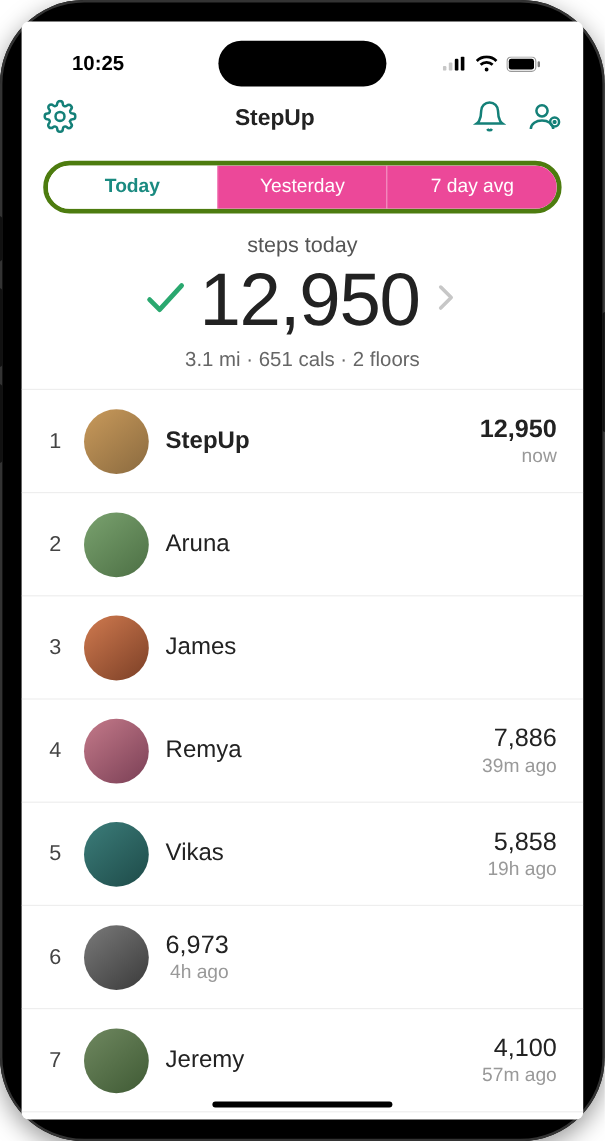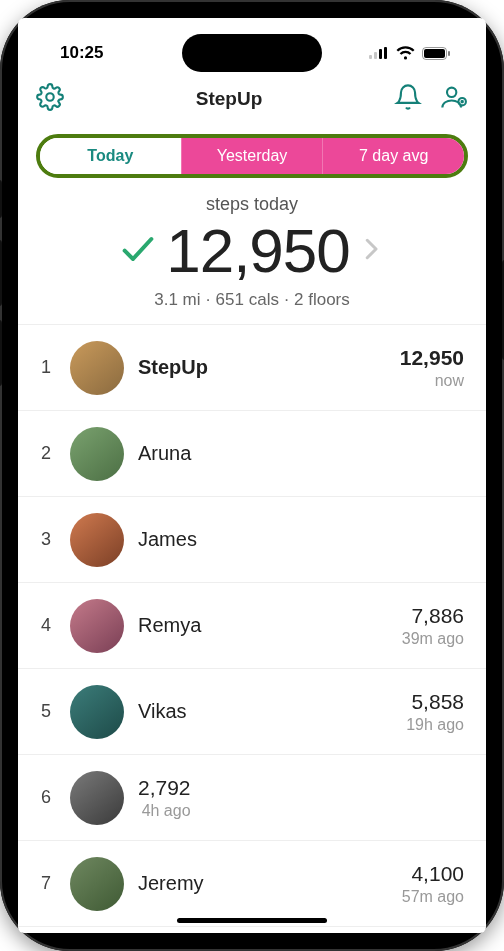--- a/index.html
+++ b/index.html
@@ -238,21 +238,21 @@
           <div class="name">Vikas</div>
           <div class="steps-col">
             <div class="steps">5,858</div>
             <div class="ago">19h ago</div>
           </div>
         </div>
         <div class="row">
           <div class="rank">6</div>
           <div class="avatar av6"></div>
           <div class="steps-col">
-            <div class="steps">2,792</div>
+            <div class="steps">6,973</div>
             <div class="ago">4h ago</div>
           </div>
         </div>
         <div class="row">
           <div class="rank">7</div>
           <div class="avatar av7"></div>
           <div class="name">Jeremy</div>
           <div class="steps-col">
             <div class="steps">4,100</div>
             <div class="ago">57m ago</div>

